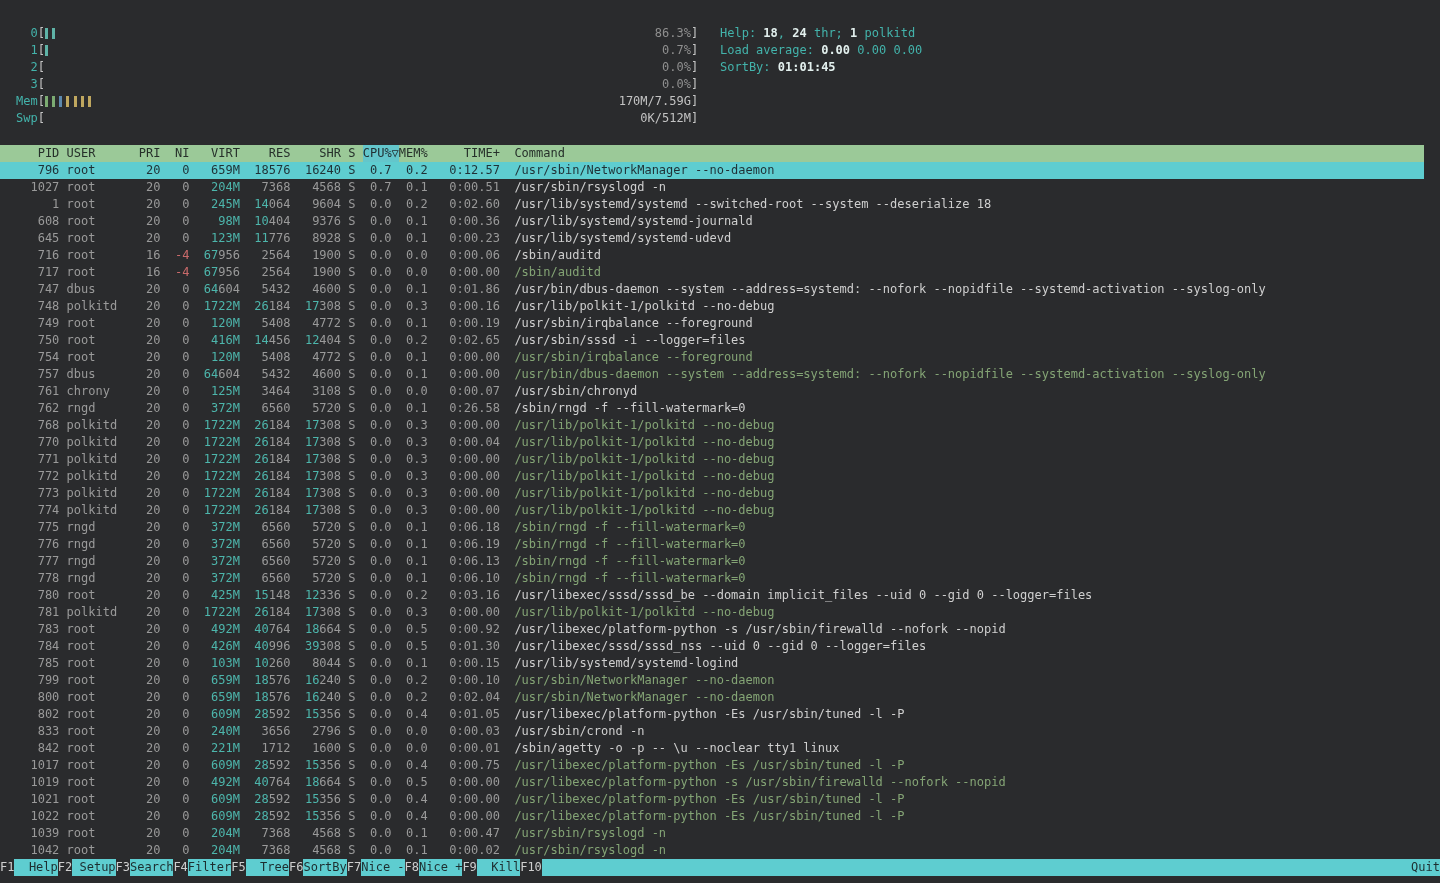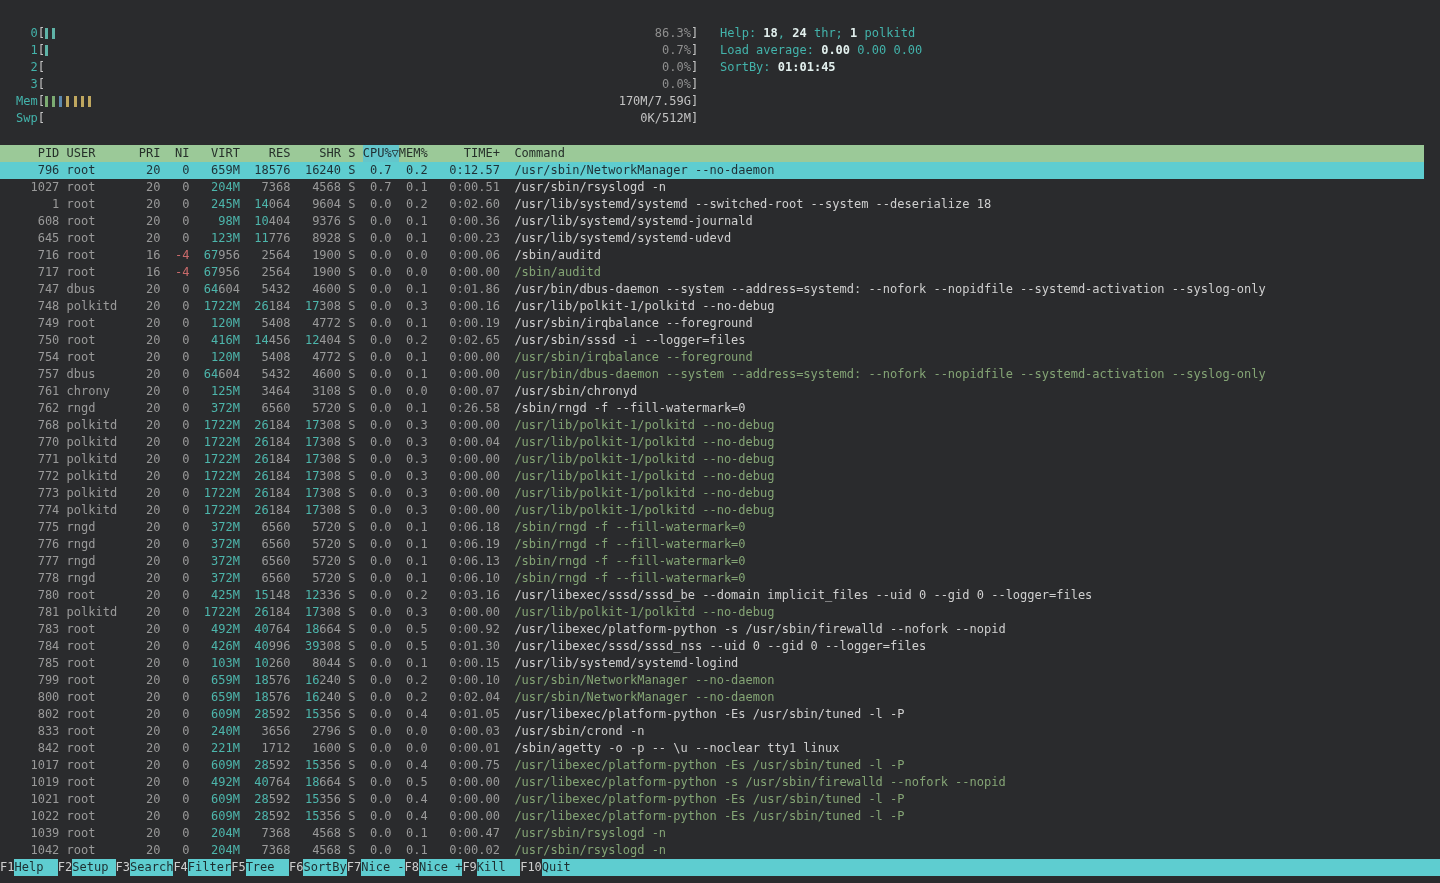--- a/index.html
+++ b/index.html
@@ -42,21 +42,21 @@
   .teal{color:#4db6ac;}
   .red{color:#c96a6a;}
   .cmd-white{color:#cfcfcf;}
   .cmd-green{color:#84a475;}
   .trow.selected{background:#5ecdd0;}
   .trow.selected,
   .trow.selected .num,.trow.selected .teal,.trow.selected .red,
   .trow.selected .cmd-white,.trow.selected .cmd-green{color:#1f3136;}
   
   .fnbar{position:absolute;left:0;top:859px;right:0;height:17px;display:flex;white-space:pre;}
-  .fnitem{display:flex;flex:none;}
+  .fnitem{display:flex;flex:none;text-align:right;}
   .fnitem.last{flex:1 1 auto;}
   .fnkey{color:#cfcfcf;}
   .fnlabel{display:inline-block;width:6ch;background:#5ecdd0;color:#1d2e30;overflow:hidden;}
   .fnitem.last .fnlabel{flex:1 1 auto;width:auto;}
 </style>
 </head>
 <body>
 
 <div class="screen">
   <div class="meters">

